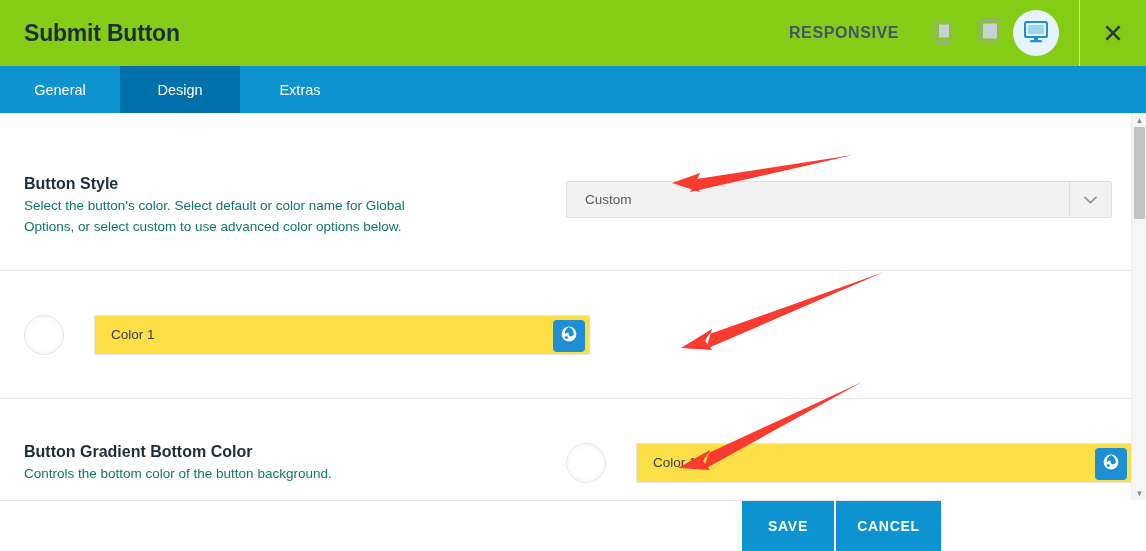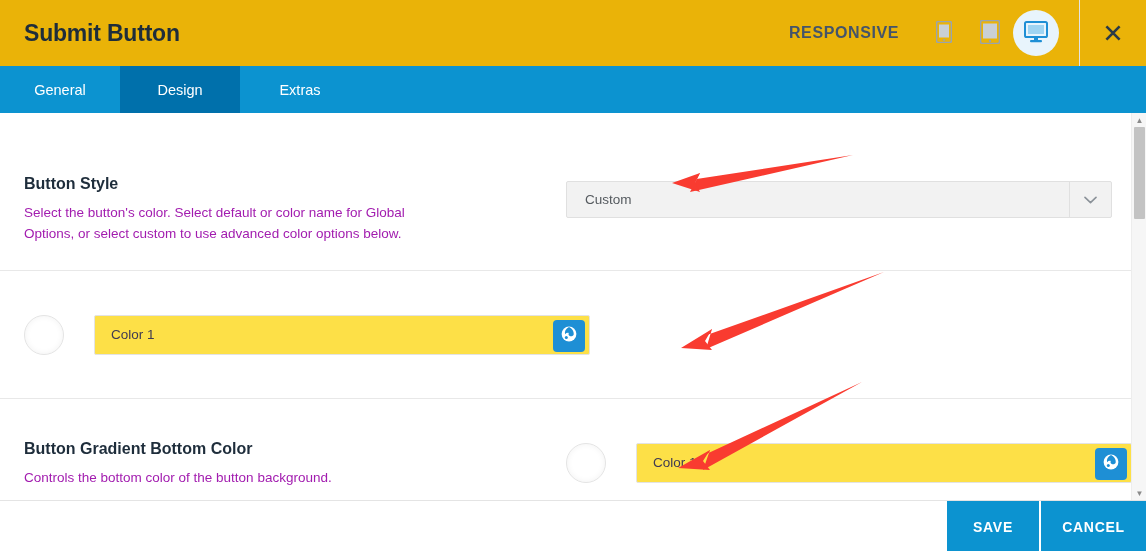--- a/index.html
+++ b/index.html
@@ -19,21 +19,21 @@
     background: #ffffff;
     overflow: hidden;
   }
 
   
   .header {
     position: absolute;
     top: 0; left: 0;
     width: 1146px;
     height: 66px;
-    background: #eab308;
+    background: #84cc16;
     display: flex;
     align-items: center;
   }
   .modal-title {
     font-size: 23px;
     font-weight: bold;
     color: #1e2d3b;
     letter-spacing: -0.2px;
     margin-left: 24px;
     white-space: nowrap;
@@ -144,23 +144,22 @@
     padding-top: 0;
   }
   .row-title {
     font-size: 16px;
     font-weight: bold;
     color: #1e2d3b;
     line-height: 22px;
   }
   .row-desc {
     font-size: 13.5px;
-    color: #a21caf;
+    color: #0f766e;
     line-height: 21px;
-    margin-top: 7px;
     max-width: 430px;
   }
   .row-control {
     flex: 1;
     display: flex;
     align-items: center;
   }
 
   
   .row-style { height: 158px; padding-top: 60px; }
@@ -267,26 +266,26 @@
     display: flex; align-items: center; justify-content: center;
     color: #8a8a8a; font-size: 8px;
   }
   .scroll-arrow.up { top: 0; }
   .scroll-arrow.down { bottom: 0; }
 
   
   .footer {
     position: absolute;
     bottom: 0; left: 0;
-    width: 1146px;
+    width: 941px;
     height: 51px;
     background: #ffffff;
     border-top: 1px solid #e4e4e4;
     display: flex;
-    align-items: flex-start;
+    align-items: center;
     justify-content: flex-end;
     padding-left: 48px;
   }
   .footer-btn {
     height: 51px;
     border: none;
     background: #0c93d0;
     color: #ffffff;
     font-size: 14px;
     font-weight: bold;

